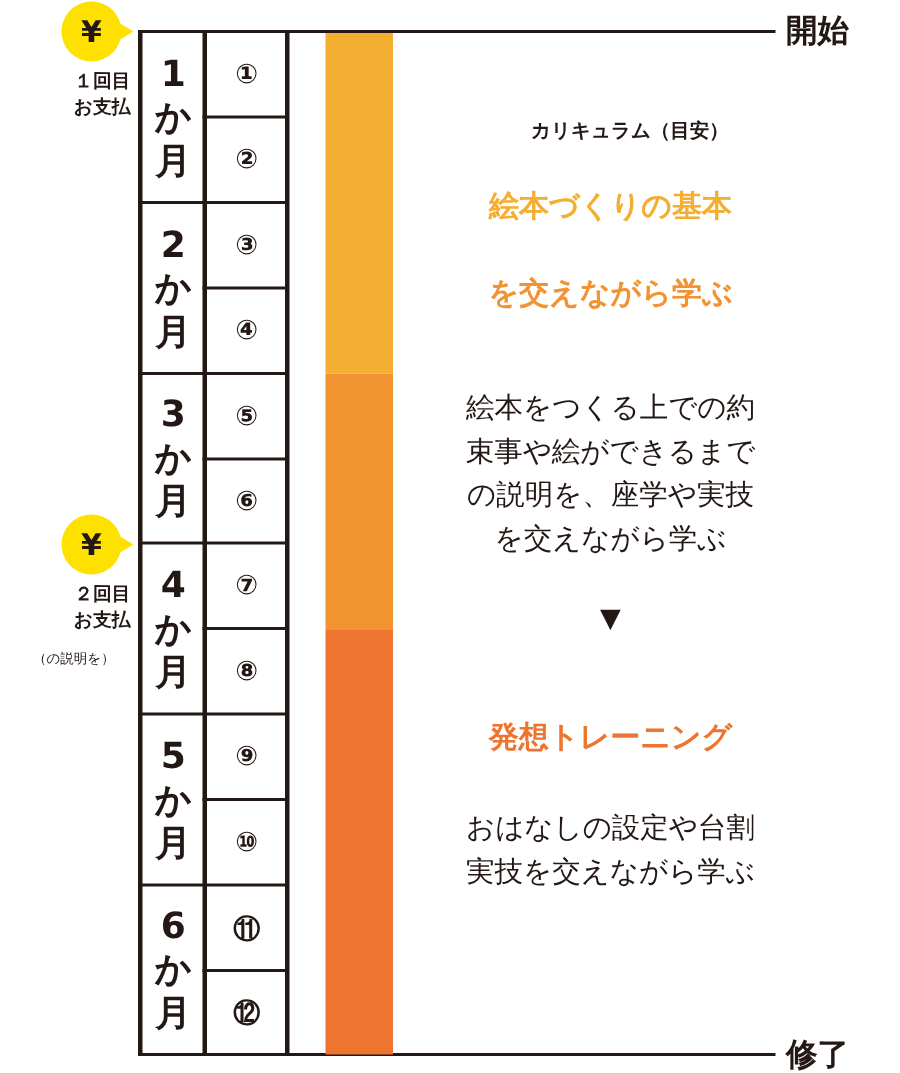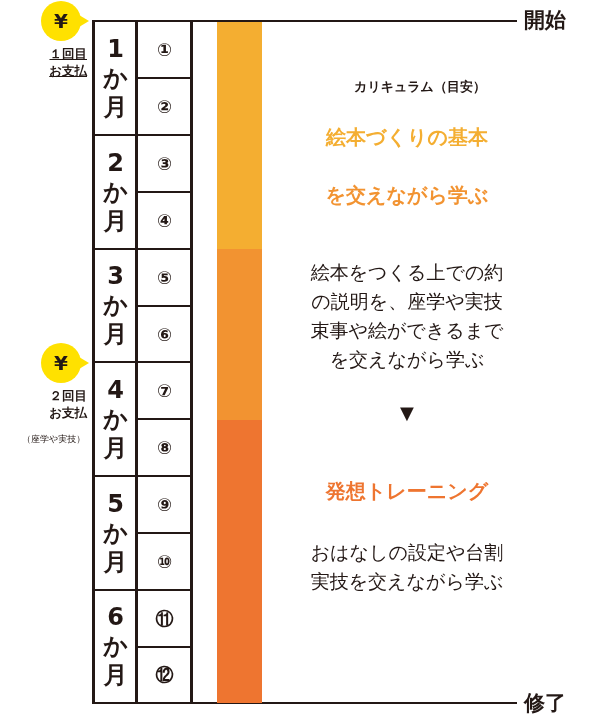--- a/index.html
+++ b/index.html
@@ -20,31 +20,31 @@
   .seg { position:absolute; left:217px; width:45px; }
   .label-end { position:absolute; font-weight:bold; font-size:21px; }
   .center-text { position:absolute; left:272px; width:270px; text-align:center; }
   .heading { font-weight:bold; font-size:20px; }
   .body { font-size:19px; line-height:29px; }
 </style>
 </head>
 <body>
 
 <div class="yen" style="left:41px;top:1px;">¥</div>
-<div class="paylabel" style="left:7px;top:45px;text-decoration:underline;">
+<div class="paylabel" style="left:7px;top:45px;">
   <div>１回目</div>
   <div>お支払</div>
 </div>
 
 <div class="yen" style="left:41px;top:343px;">¥</div>
 <div class="paylabel" style="left:7px;top:387px;">
   <div>２回目</div>
   <div>お支払</div>
 </div>
-<div class="paynote" style="left:22px;top:433px;">（座学や実技）</div>
+<div class="paynote" style="left:22px;top:433px;">（の説明を）</div>
 
 <div class="vline" style="left:92px;top:21px;height:683px;"></div>
 <div class="vline" style="left:135px;top:21px;height:683px;"></div>
 <div class="vline" style="left:190px;top:21px;height:683px;"></div>
 
 <div class="hline" style="left:92px;top:20px;width:425px;"></div>
 <div class="hline" style="left:92px;top:702px;width:425px;"></div>
 <div class="label-end" style="left:524px;top:6px;">開始</div>
 <div class="label-end" style="left:524px;top:689px;">修了</div>
 
@@ -112,22 +112,22 @@
 <div class="seg" style="top:249px;height:171px;background:#f29331;"></div>
 <div class="seg" style="top:420px;height:283px;background:#ee7530;"></div>
 
 <div class="center-text" style="top:33px;font-size:13px;font-weight:bold;left:300px;width:240px;margin-top:45px;">カリキュラム（目安）</div>
 
 <div class="center-text heading" style="top:124px;color:#f4ae31;font-family:Liberation Serif, serif;">絵本づくりの基本</div>
 <div class="center-text heading" style="top:182px;color:#f29331;">を交えながら学ぶ</div>
 
 <div class="center-text body" style="top:258px;">
   <div>絵本をつくる上での約</div>
+  <div>束事や絵ができるまで</div>
   <div>の説明を、座学や実技</div>
-  <div>束事や絵ができるまで</div>
   <div>を交えながら学ぶ</div>
 </div>
 
 <div class="center-text" style="top:402px;font-size:18px;">▼</div>
 
 <div class="center-text heading" style="top:478px;color:#ee7530;">発想トレーニング</div>
 
 <div class="center-text body" style="top:538px;">
   <div>おはなしの設定や台割</div>
   <div>実技を交えながら学ぶ</div>

